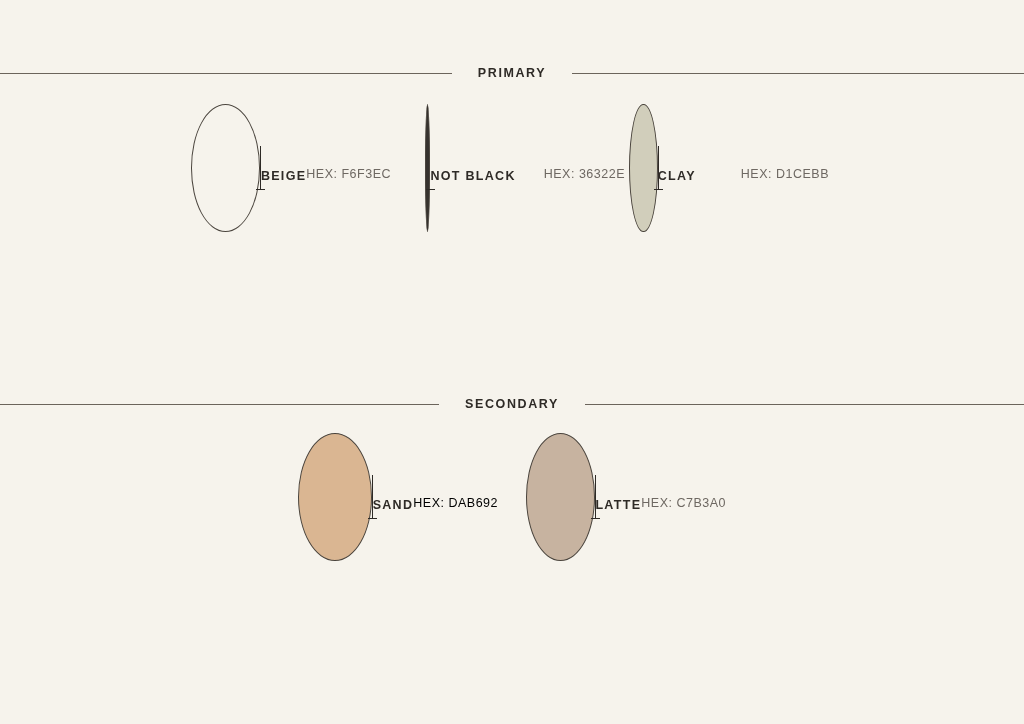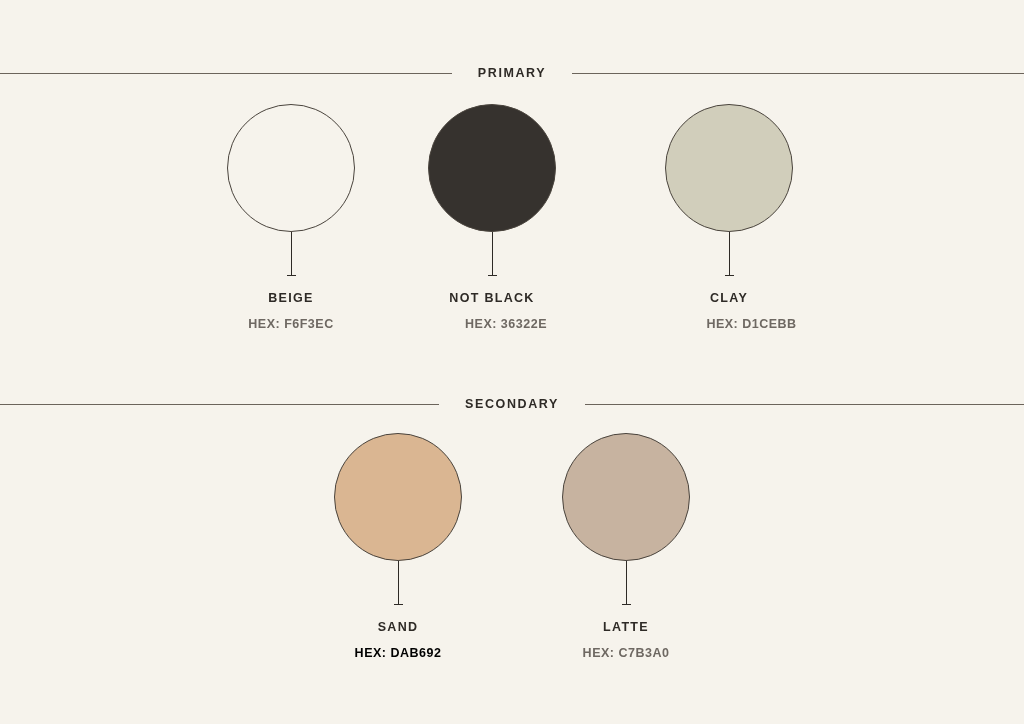--- a/index.html
+++ b/index.html
@@ -65,21 +65,21 @@
   }
   #row-primary   { top: 104px; }
   #row-secondary { top: 433px; }
 
   .swatch {
     position: absolute;
     top: 0;
     width: 200px;
     margin-left: -100px; 
     display: flex;
-    flex-direction: column;
+    flex-direction: row;
     align-items: center;
   }
 
   .circle {
     width: 128px;
     height: 128px;
     border-radius: 50%;
     border: 1px solid #4A443D;
     box-sizing: border-box;
   }
@@ -109,21 +109,21 @@
     font-weight: 700;
     color: #2E2A26;
     text-transform: uppercase;
     line-height: 1;
     white-space: nowrap;
   }
   .swatch-hex {
     margin-top: 13px;
     font-size: 12.5px;
     letter-spacing: 0.5px;
-    font-weight: 700;
+    font-weight: 400;
     color: #6E6862;
     line-height: 1;
     white-space: nowrap;
     text-align: right;
   }
 </style>
 </head>
 <body style="background: rgb(246, 243, 236);">
 
 <div id="board">
@@ -136,21 +136,21 @@
 
   <div class="swatch-row" id="row-primary">
 
     <div class="swatch" style="left:291px">
       <div class="circle" style="background: rgb(246, 243, 236); border-color: rgb(74, 68, 61);"></div>
       <div class="stem"></div>
       <div class="swatch-name">BEIGE</div>
       <div class="swatch-hex" style="color: rgb(110, 104, 98);">HEX: F6F3EC</div>
     </div>
 
-    <div class="swatch" style="left:492px">
+    <div class="swatch" style="left:525px">
       <div class="circle" style="background: rgb(54, 50, 46); border-color: rgb(74, 68, 61);"></div>
       <div class="stem"></div>
       <div class="swatch-name">NOT BLACK</div>
       <div class="swatch-hex" style="color: rgb(110, 104, 98); margin-left: 28px;">HEX: 36322E</div>
     </div>
 
     <div class="swatch" style="left:729px">
       <div class="circle" style="background: rgb(209, 206, 187); border-color: rgb(74, 68, 61);"></div>
       <div class="stem"></div>
       <div class="swatch-name">CLAY</div>

